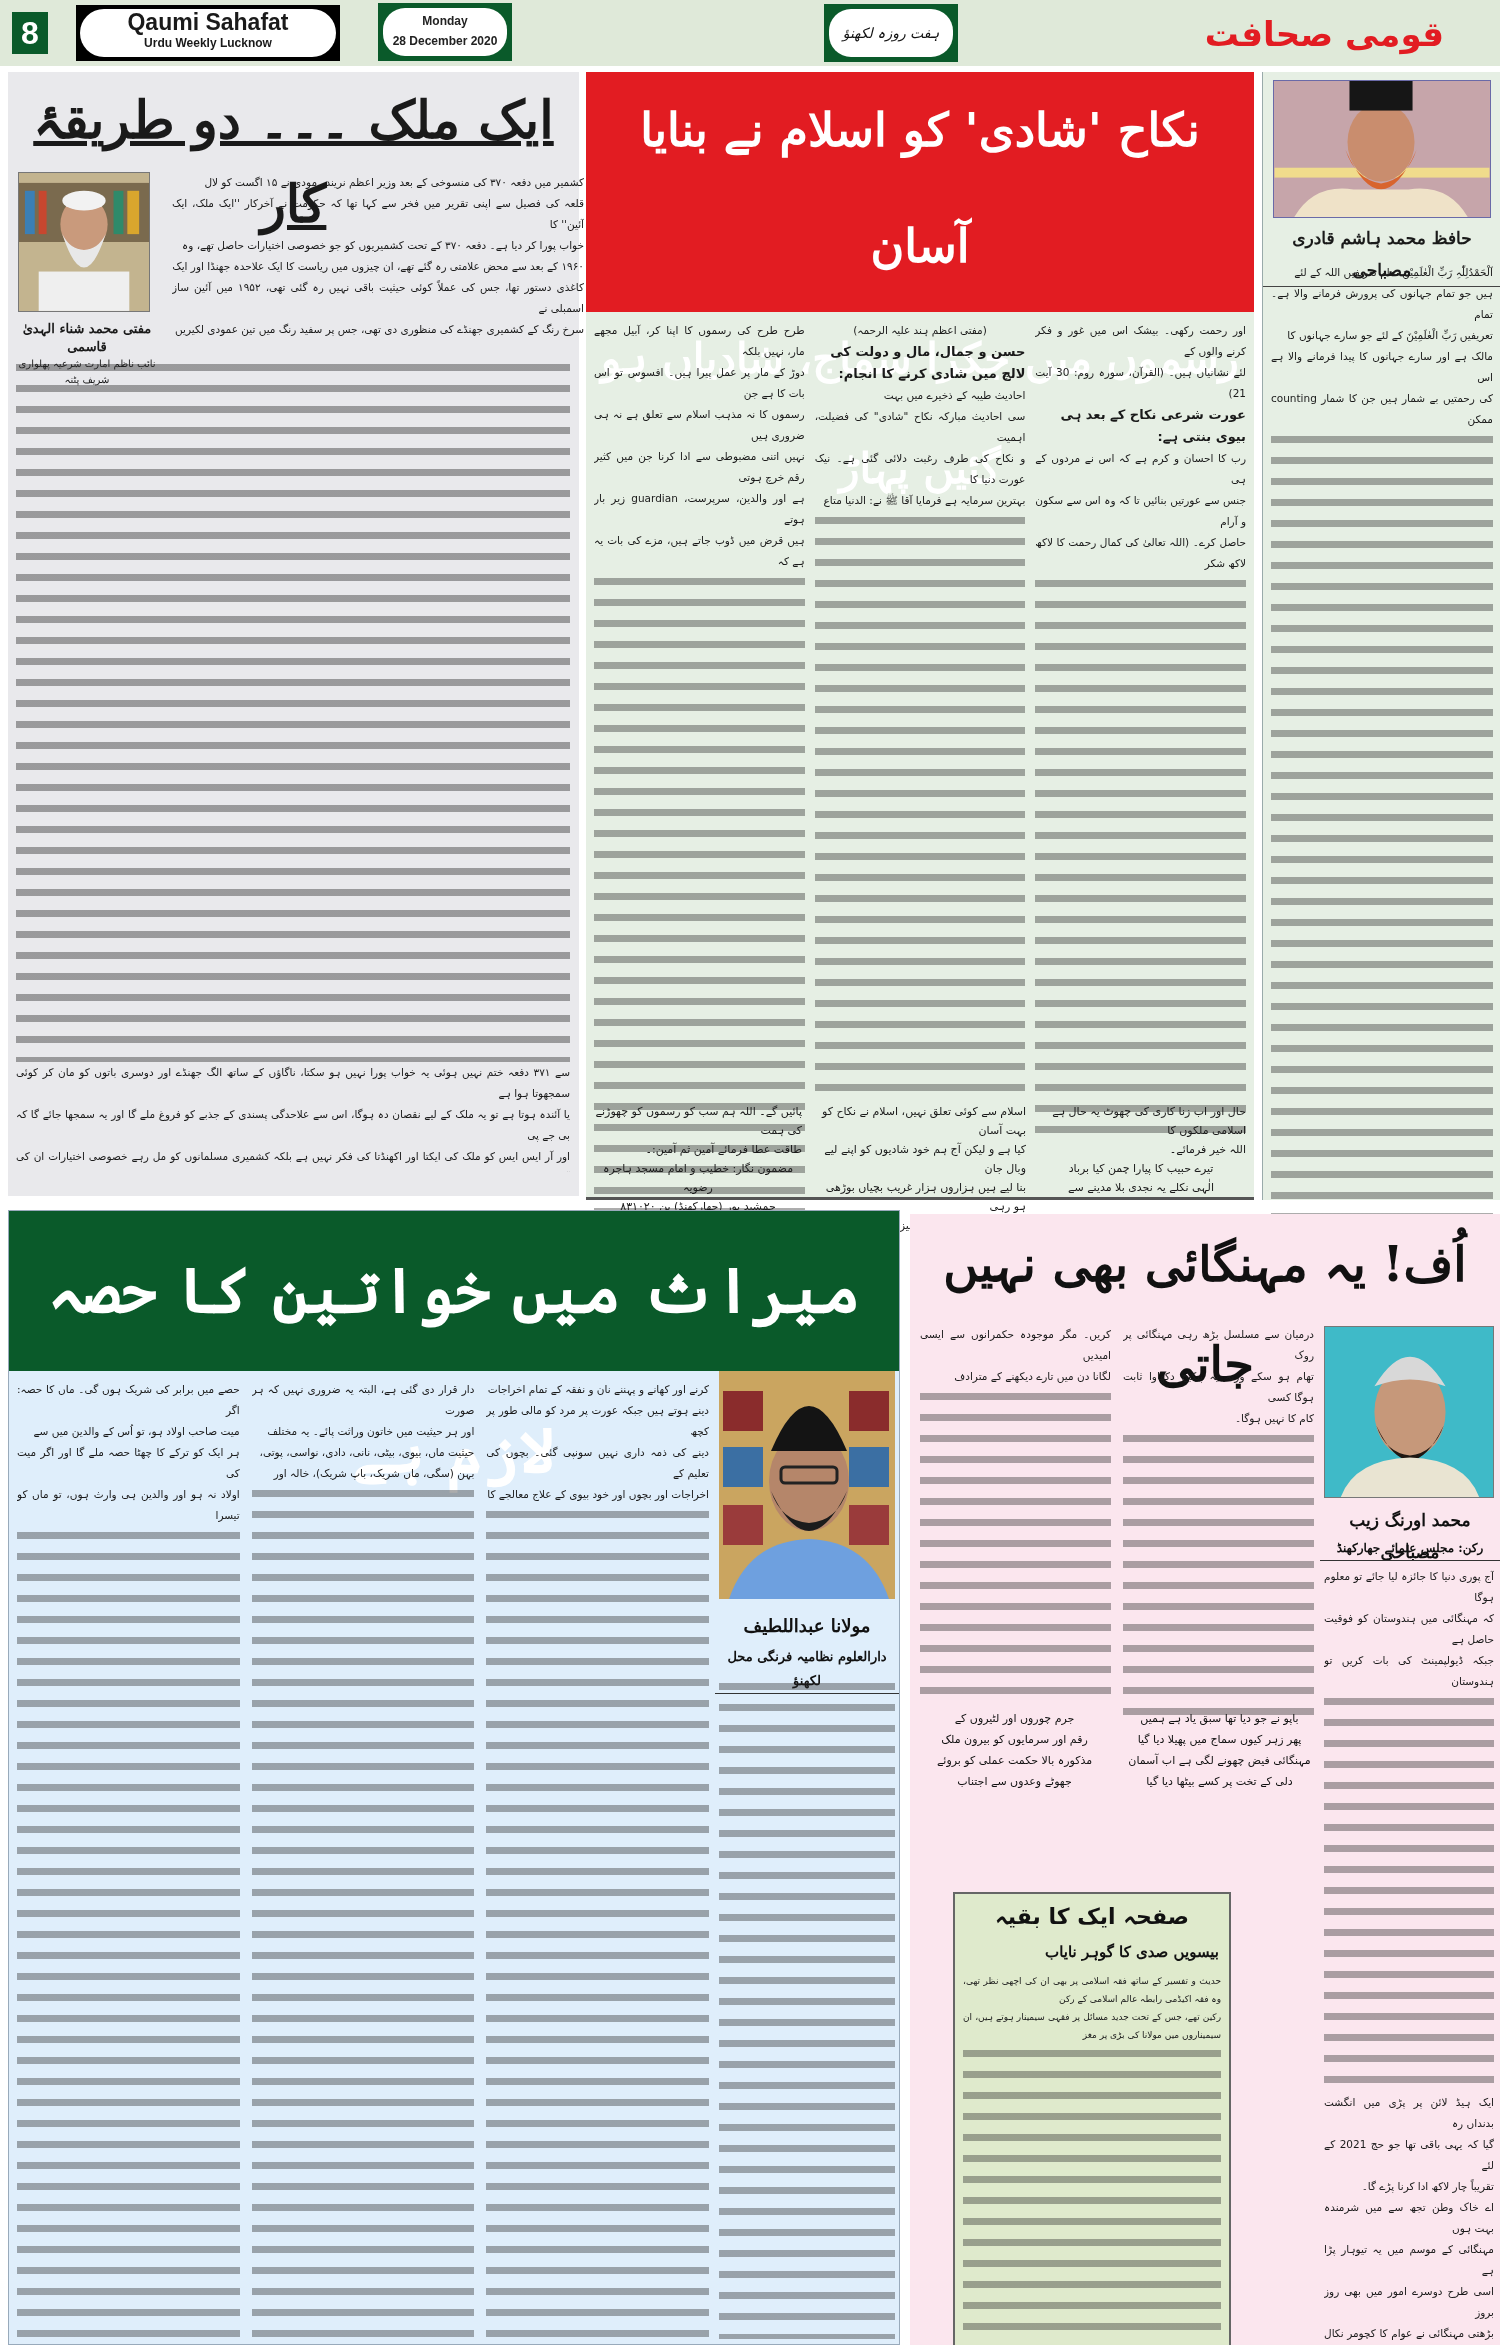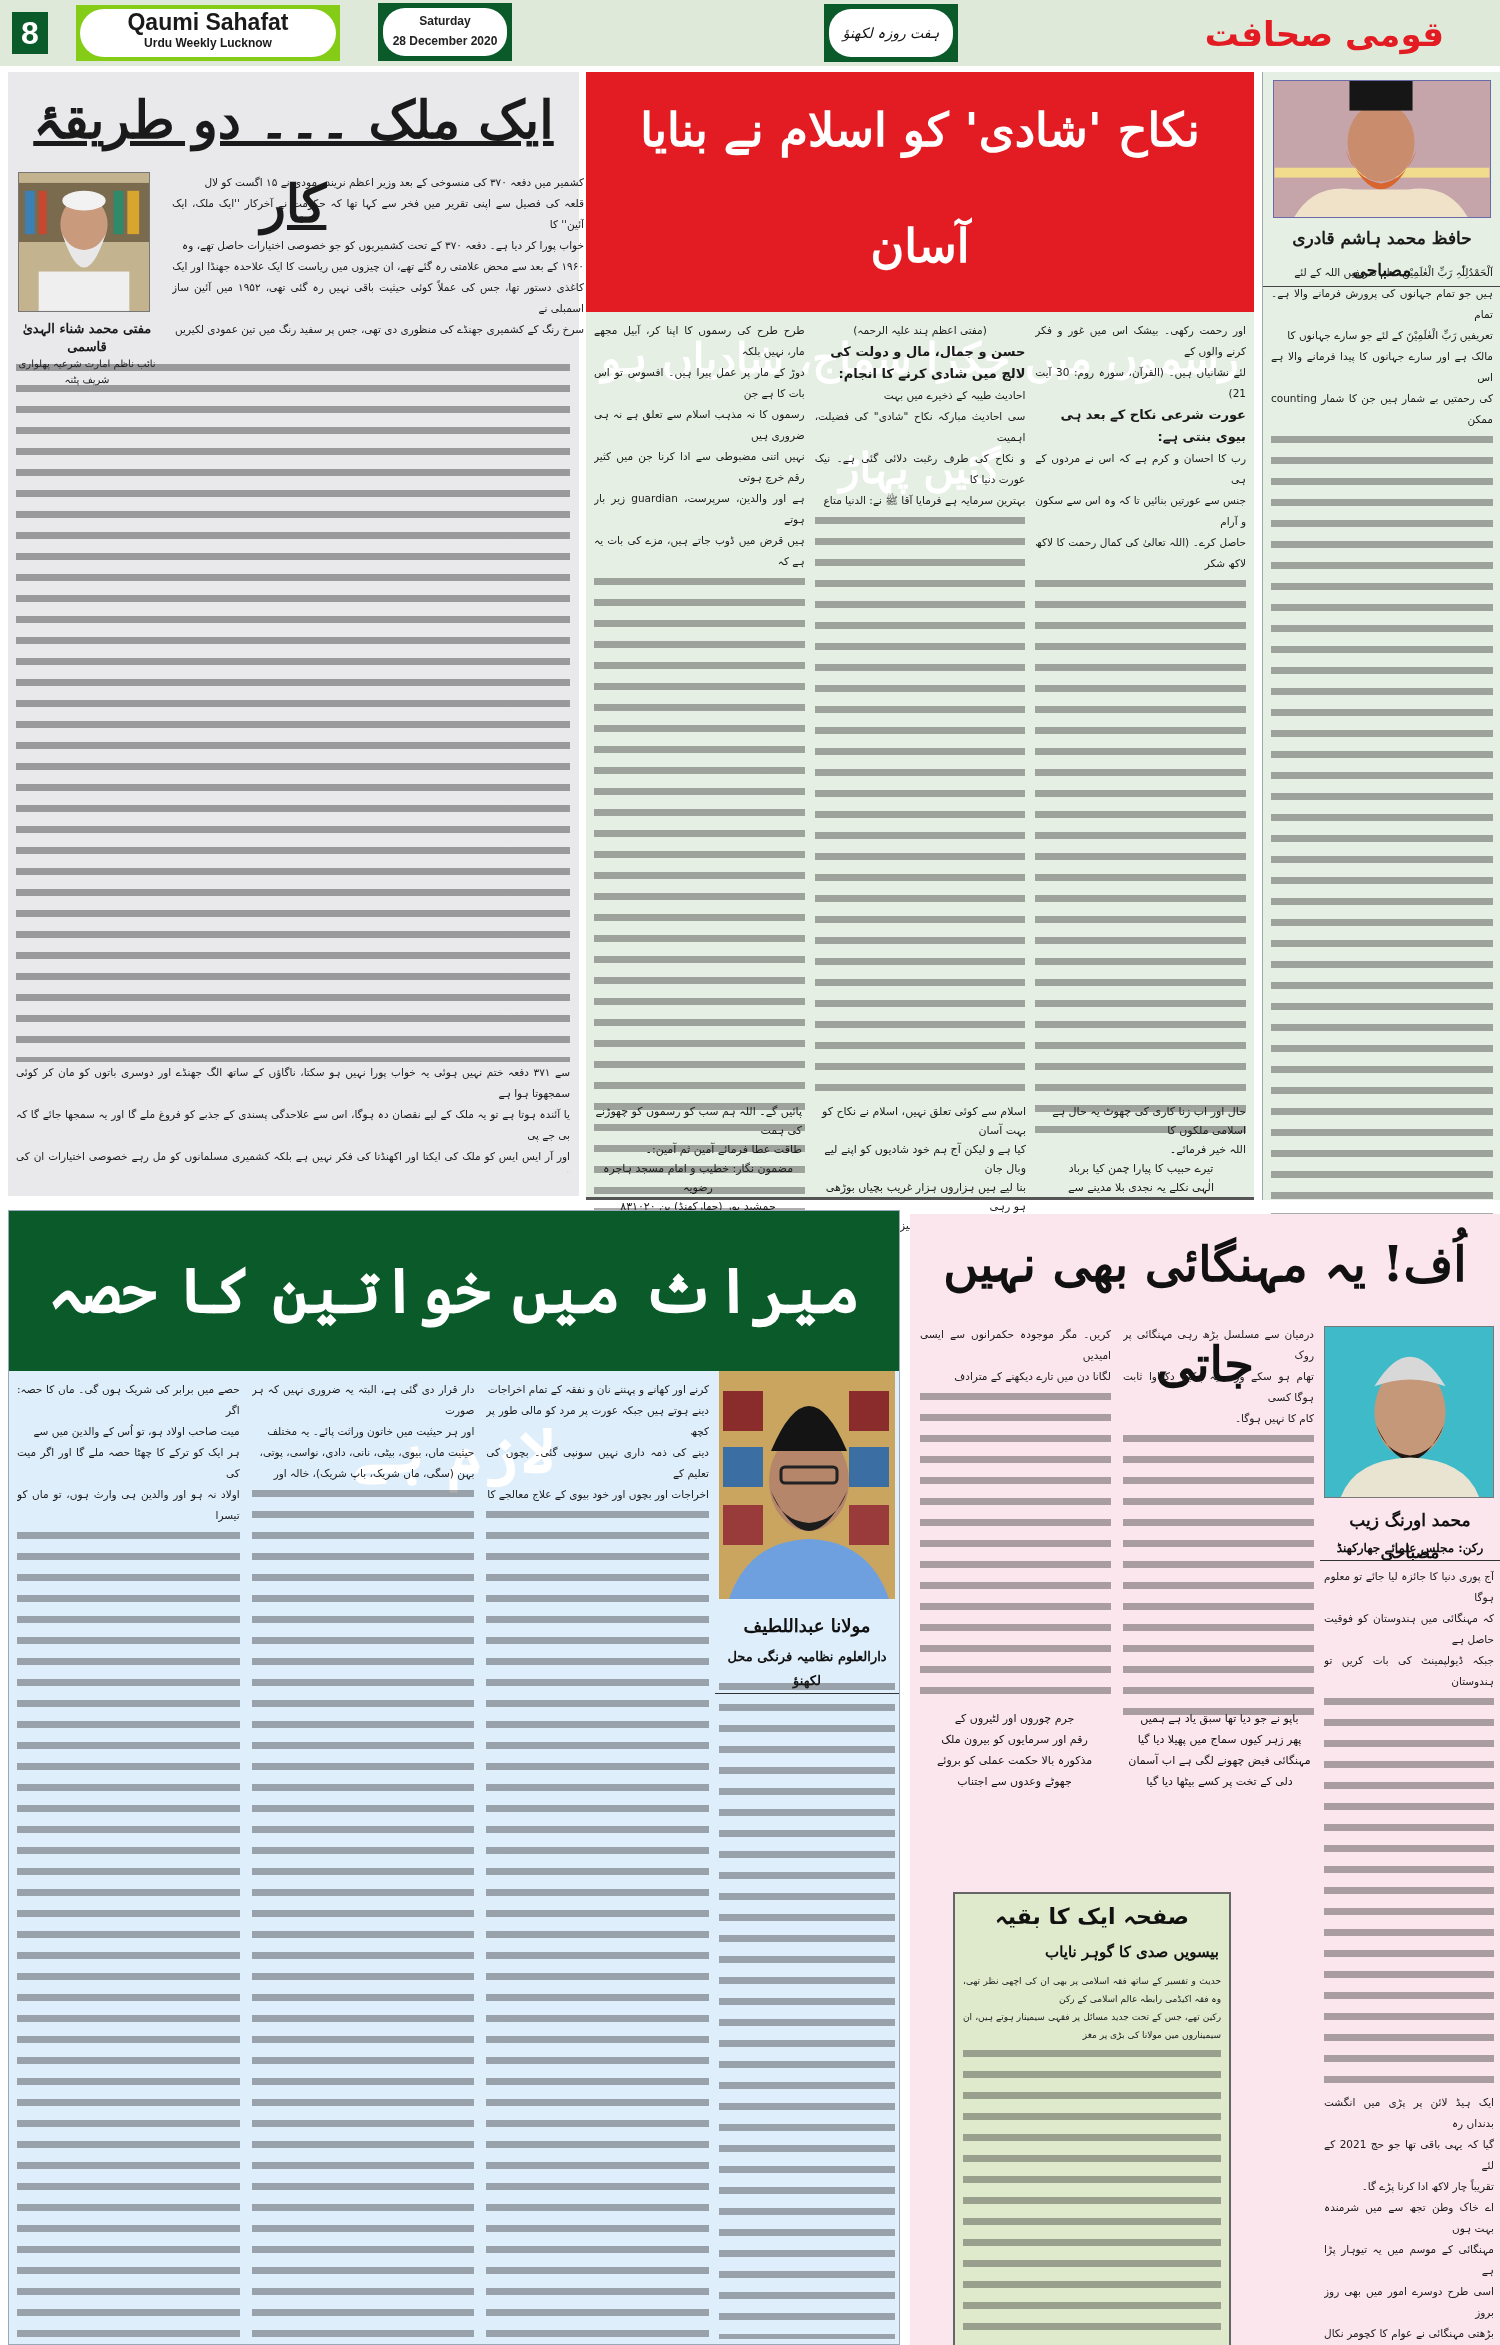--- a/index.html
+++ b/index.html
@@ -3,21 +3,21 @@
 <meta charset="utf-8">
 <style>
   * { box-sizing: border-box; margin: 0; padding: 0; }
   html, body { width: 1500px; height: 2345px; background: #ffffff; overflow: hidden; }
   body { position: relative; font-family: "DejaVu Sans", sans-serif; }
 
   
   .masthead { position: absolute; left: 0; top: 0; width: 1500px; height: 66px; background: #dfe9d9; }
   .page-no { position: absolute; left: 12px; top: 12px; width: 36px; height: 42px; background: #0a5a2a; color: #fff;
              font: bold 32px/42px "Liberation Sans", sans-serif; text-align: center; }
-  .brand-box { position: absolute; left: 76px; top: 5px; width: 264px; height: 56px; background: #84cc16; padding: 4px; }
+  .brand-box { position: absolute; left: 76px; top: 5px; width: 264px; height: 56px; background: #000000; padding: 4px; }
   .brand-inner { width: 100%; height: 100%; background: #fff; border-radius: 24px; text-align: center; }
   .brand-title { font: bold 23px/26px "Liberation Sans", sans-serif; color: #1a1a1a; }
   .brand-sub { font: bold 12px/16px "Liberation Sans", sans-serif; color: #1a1a1a; }
   .date-box { position: absolute; left: 378px; top: 3px; width: 134px; height: 58px; background: #0a5a2a; padding: 5px; }
   .date-inner { width: 100%; height: 100%; background: #fff; border-radius: 22px; text-align: center; padding-top: 3px; }
   .date-inner div { font: bold 12px/20px "Liberation Sans", sans-serif; color: #222; }
   .weekly-box { position: absolute; left: 824px; top: 4px; width: 134px; height: 58px; background: #0a5a2a; padding: 5px; }
   .weekly-inner { width: 100%; height: 100%; background: #fff; border-radius: 22px; text-align: center;
                   font: italic 14px/48px "DejaVu Serif", serif; color: #111; direction: rtl; }
   .urdu-logo { position: absolute; left: 1040px; top: 6px; width: 440px; height: 56px; text-align: right;
@@ -99,21 +99,21 @@
 <div class="masthead">
   <div class="page-no">8</div>
   <div class="brand-box">
     <div class="brand-inner">
       <div class="brand-title">Qaumi Sahafat</div>
       <div class="brand-sub">Urdu Weekly Lucknow</div>
     </div>
   </div>
   <div class="date-box">
     <div class="date-inner">
-      <div>Saturday</div>
+      <div>Monday</div>
       <div>28 December 2020</div>
     </div>
   </div>
   <div class="weekly-box">
     <div class="weekly-inner">ہفت روزہ لکھنؤ</div>
   </div>
   <div class="urdu-logo">قومی صحافت</div>
 </div>
 
 <div class="a1">

